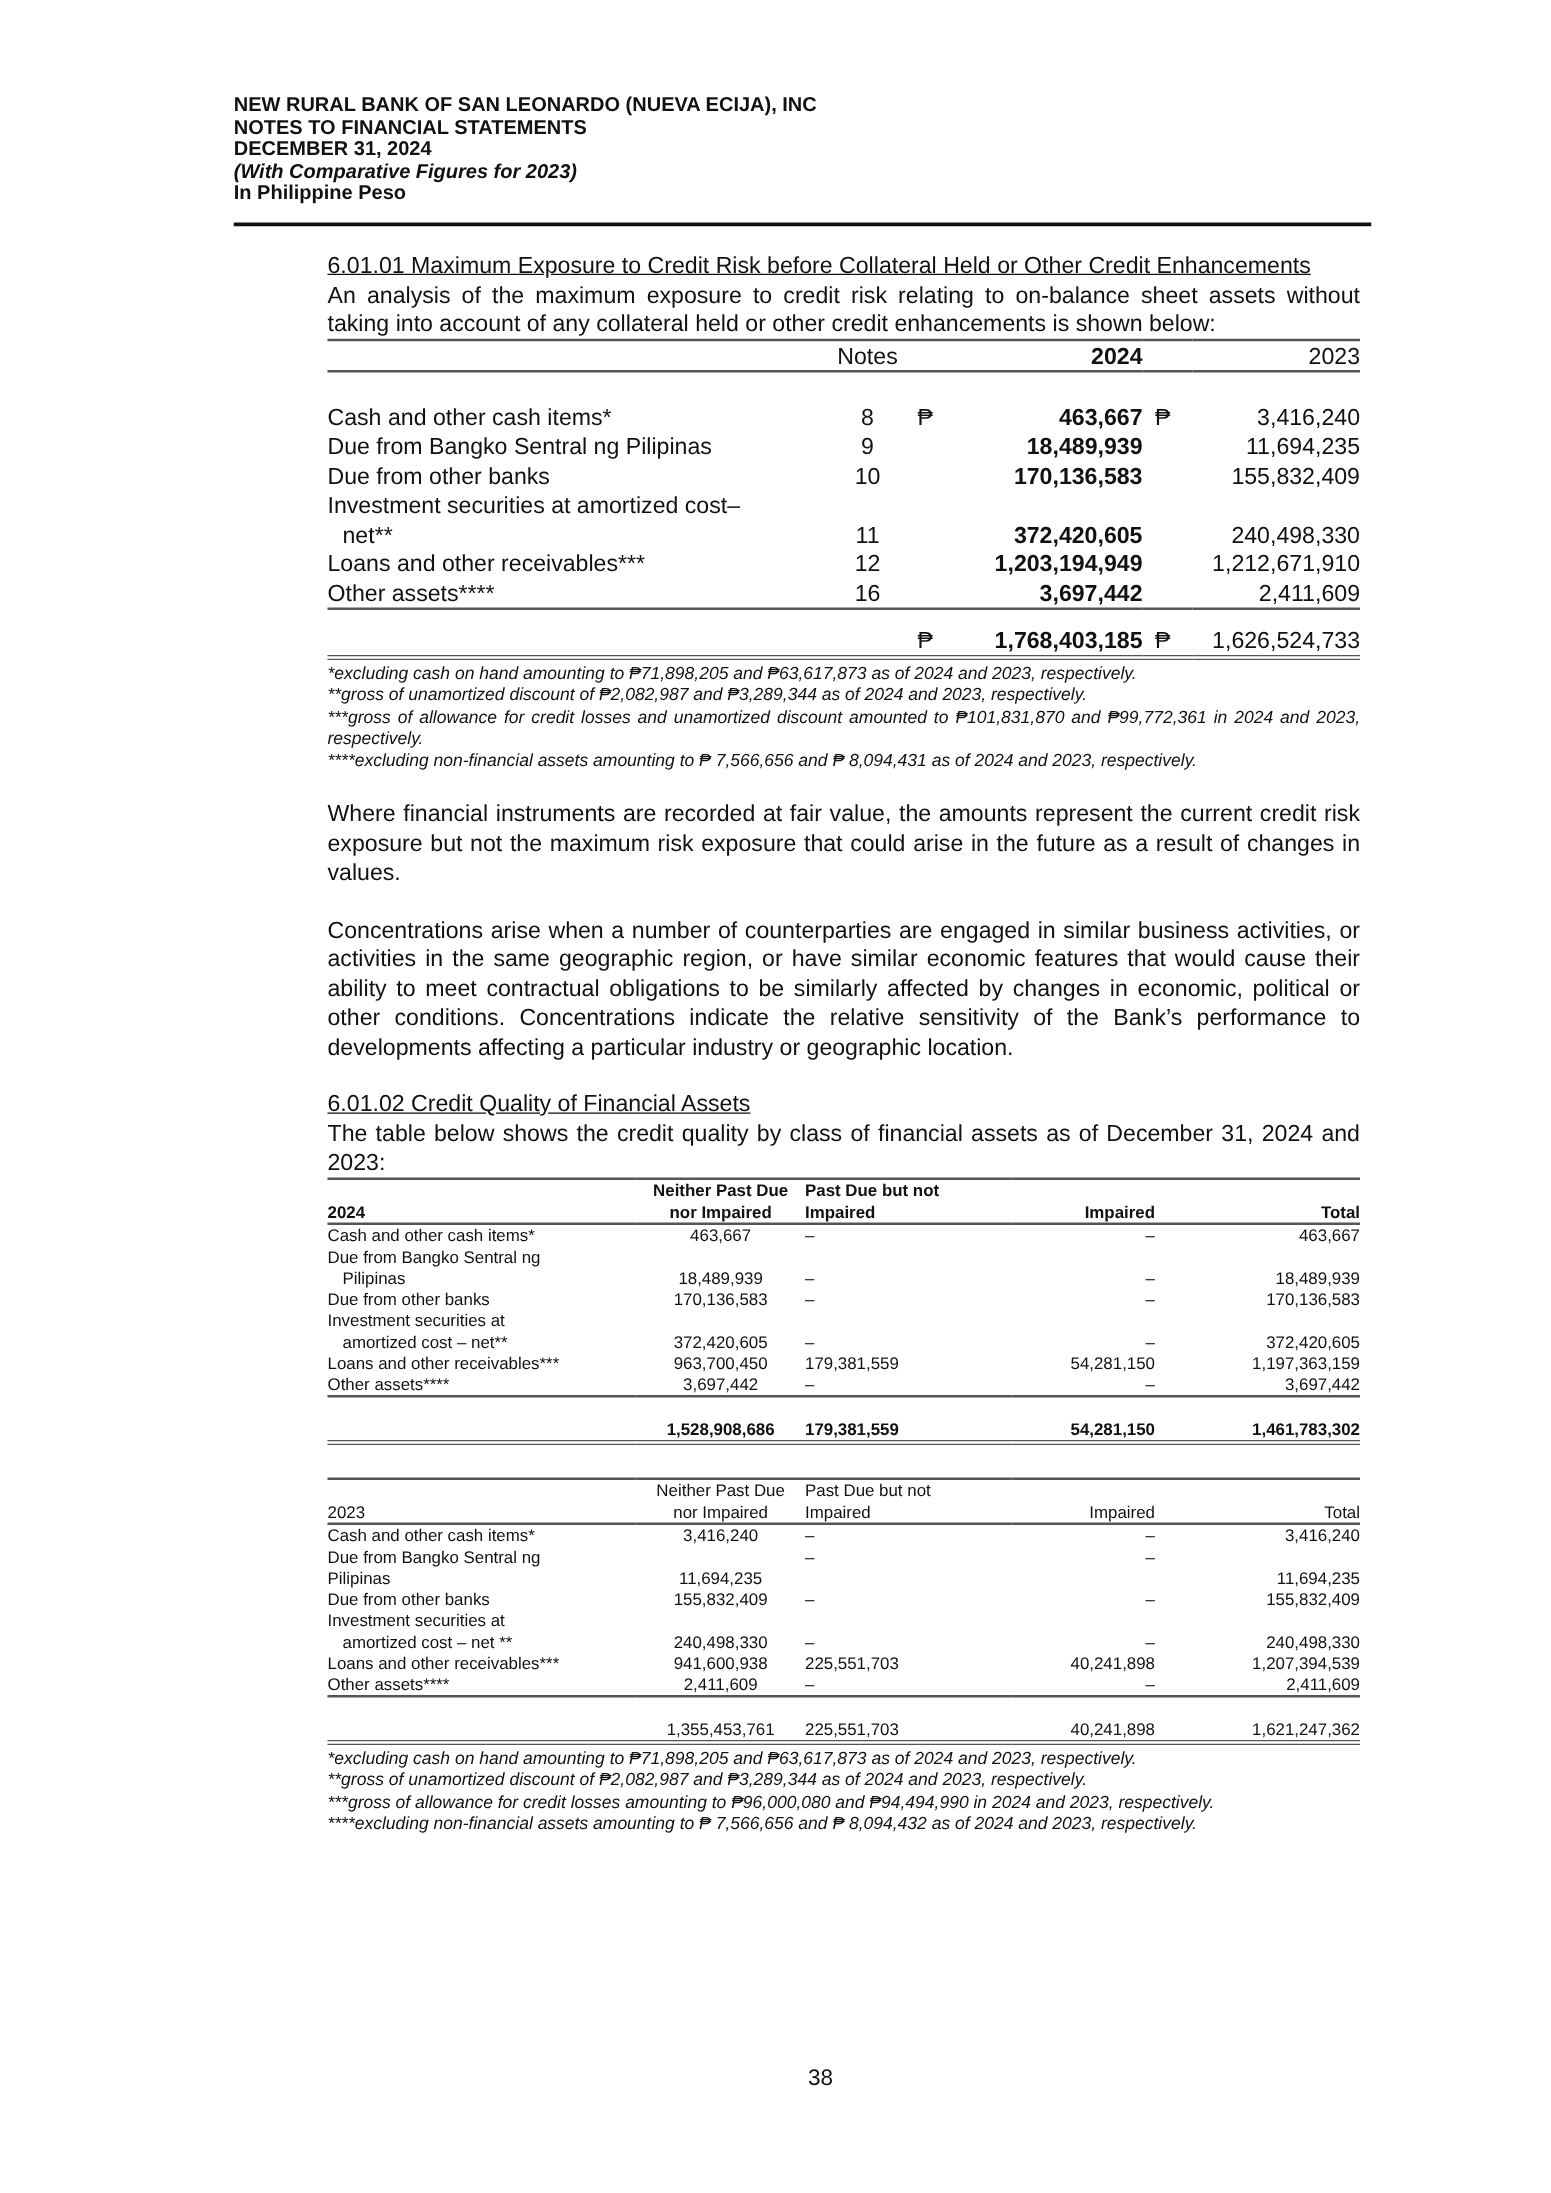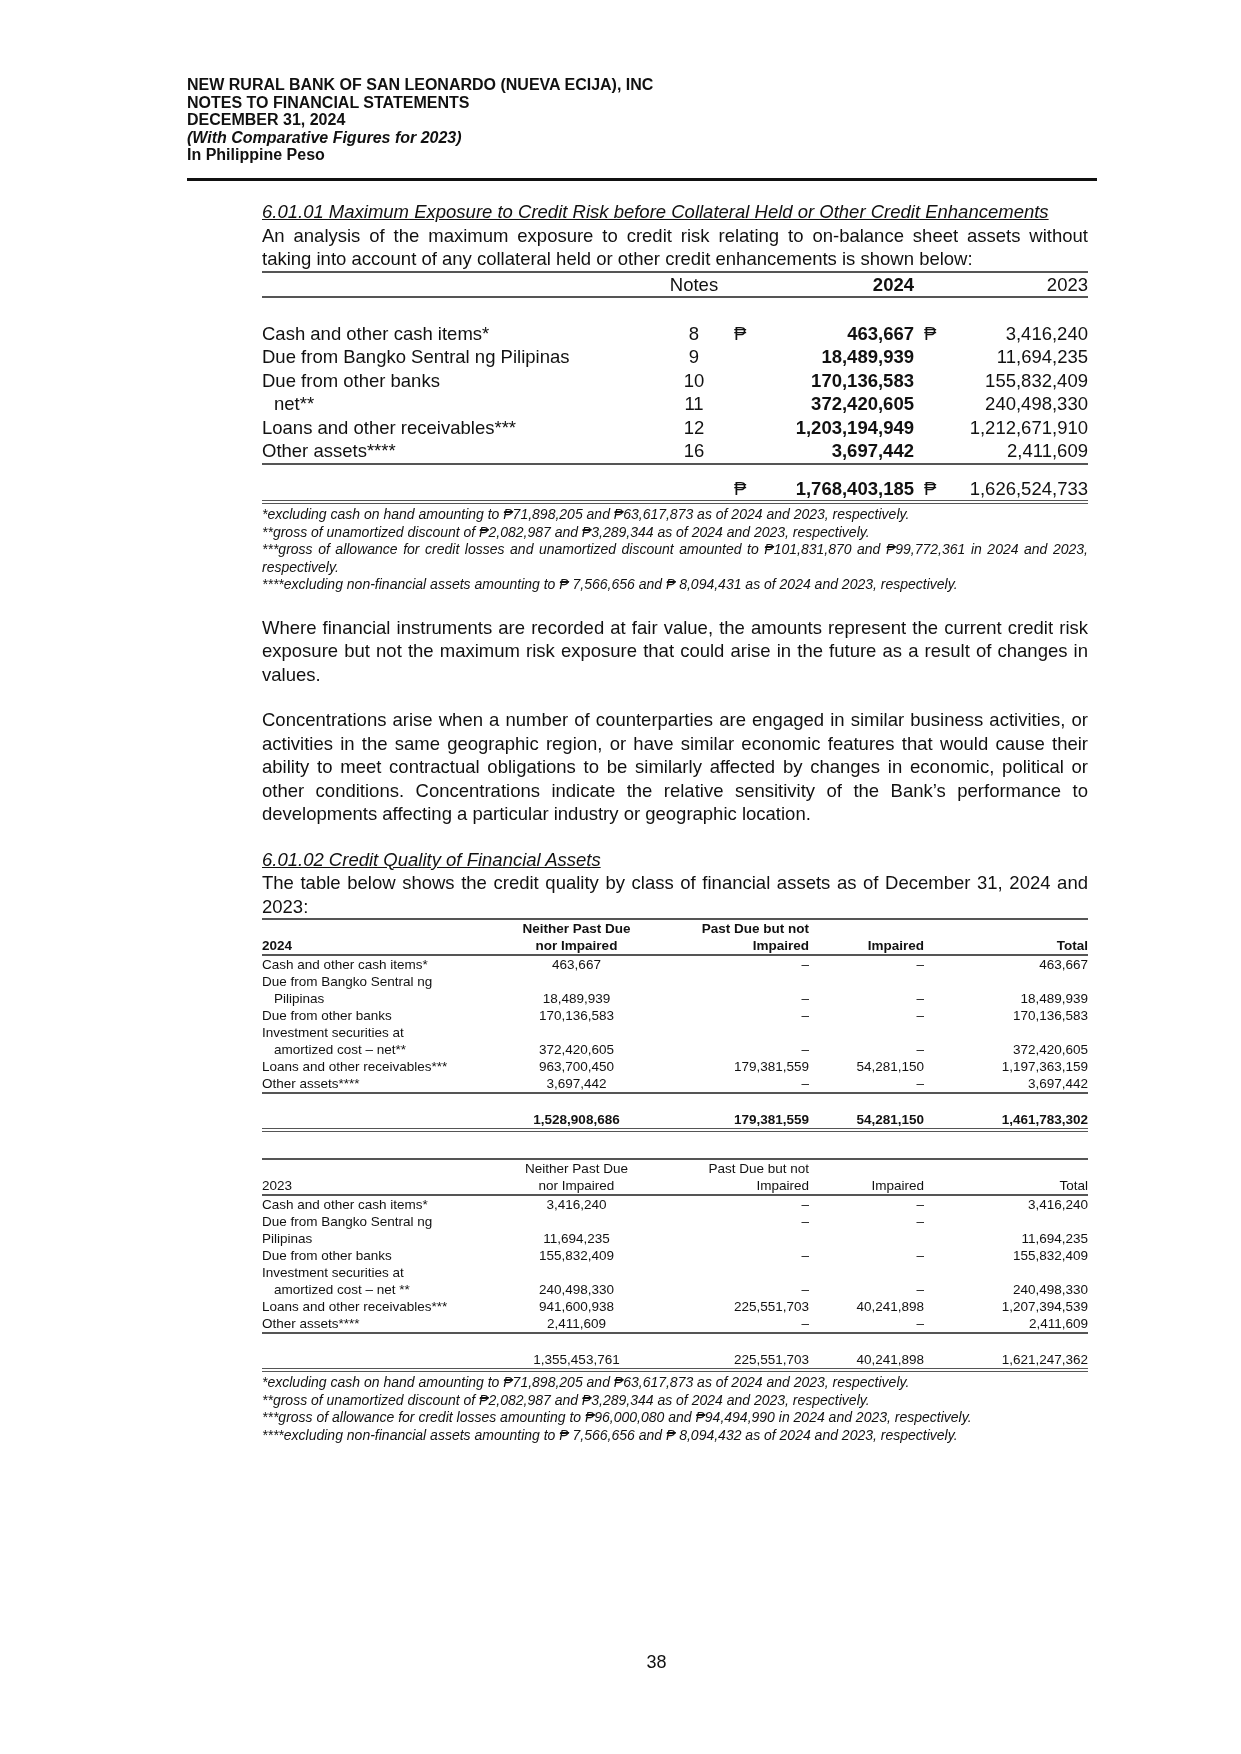--- a/index.html
+++ b/index.html
@@ -2,21 +2,21 @@
 <html><head>
 <meta charset="utf-8">
 <style>
   html, body { margin: 0; padding: 0; background: #ffffff; }
   body { width: 1241px; height: 1754px; position: relative; overflow: hidden; color: #111; font-family: "Liberation Sans", sans-serif; }
   .hdr { position: absolute; left: 187px; top: 76px; font-weight: bold; font-size: 16px; line-height: 17.5px; }
   .hdr .it { font-style: italic; }
   .hdr-rule { position: absolute; left: 187px; top: 178px; width: 910px; height: 3px; background: #111; }
 
   .content { position: absolute; left: 262px; top: 200px; width: 826px; font-size: 18.5px; line-height: 23.5px; }
-  .sec-title { font-style: italic; text-decoration: underline; text-align: justify; text-align-last: left; }
+  .sec-title { text-decoration: underline; text-align: justify; text-align-last: left; }
   .para { text-align: justify; }
   .gap { height: 22px; }
 
   table { border-collapse: collapse; width: 100%; }
   .t1 td { padding: 0; height: 23.5px; white-space: nowrap; }
   .t1 .lbl { width: 390px; }
   .t1 .note { width: 60px; text-align: center; }
   .t1 .cur { width: 30px; text-align: left; padding-left: 10px; }
   .t1 .v24 { width: 150px; text-align: right; font-weight: bold; }
   .t1 .v23 { text-align: right; }
@@ -25,21 +25,21 @@
   .t1 .lastrow td { border-bottom: 2px solid #555; }
   .t1 .totrow td { border-bottom: 4px double #555; }
   .t1 .ind { padding-left: 12px; }
 
   .fn { font-style: italic; font-size: 14px; line-height: 17.5px; text-align: justify; }
 
   .t2 { font-size: 13.5px; line-height: 17px; }
   .t2 td { padding: 0; white-space: nowrap; vertical-align: bottom; }
   .t2 .c0 { width: 235px; text-align: left; }
   .t2 .c1 { width: 135px; text-align: center; }
-  .t2 .c2 { width: 165px; text-align: right; }
+  .t2 .c2 { width: 165px; }
   .t2 .c3 { width: 115px; text-align: right; }
   .t2 .c4 { text-align: right; margin-top: 36px; }
   .t2.b24 .head td { font-weight: bold; }
   .t2 .toprule td { border-top: 2px solid #555; }
   .t2 .headlast td { border-bottom: 2px solid #555; }
   .t2 .lastrow td { border-bottom: 2px solid #555; }
   .t2 .totrow td { border-bottom: 4px double #555; }
   .t2.b24 .totrow td { font-weight: bold; }
   .t2 .ind { padding-left: 12px; }
   .t2 .spacer td { height: 17px; }
@@ -94,20 +94,28 @@
     </tr>
     <tr>
       <td class="lbl">Due from other banks</td>
       <td class="note">10</td>
       <td class="cur"></td>
       <td class="v24">170,136,583</td>
       <td class="cur"></td>
       <td class="v23">155,832,409</td>
     </tr>
     <tr>
+      <td class="lbl">Investment securities at amortized cost–</td>
+      <td class="note"></td>
+      <td class="cur"></td>
+      <td class="v24"></td>
+      <td class="cur"></td>
+      <td class="v23"></td>
+    </tr>
+    <tr>
       <td class="lbl ind">net**</td>
       <td class="note">11</td>
       <td class="cur"></td>
       <td class="v24">372,420,605</td>
       <td class="cur"></td>
       <td class="v23">240,498,330</td>
     </tr>
     <tr>
       <td class="lbl">Loans and other receivables***</td>
       <td class="note">12</td>

